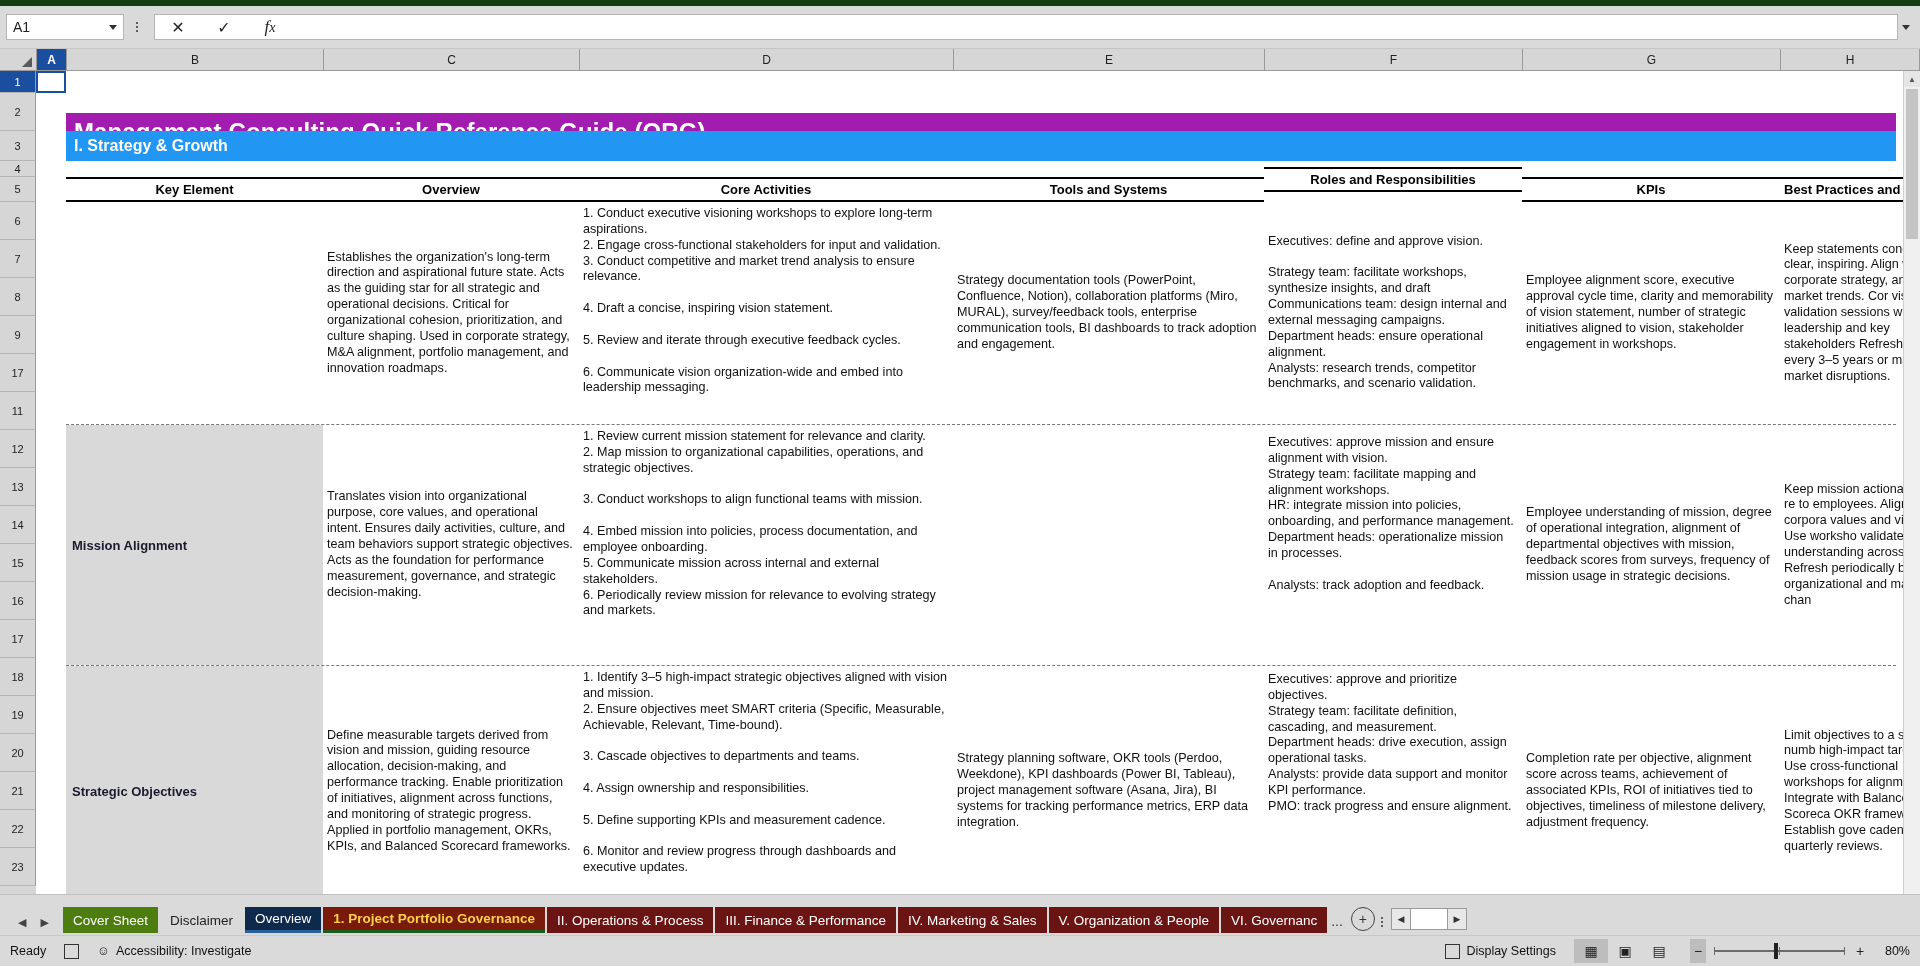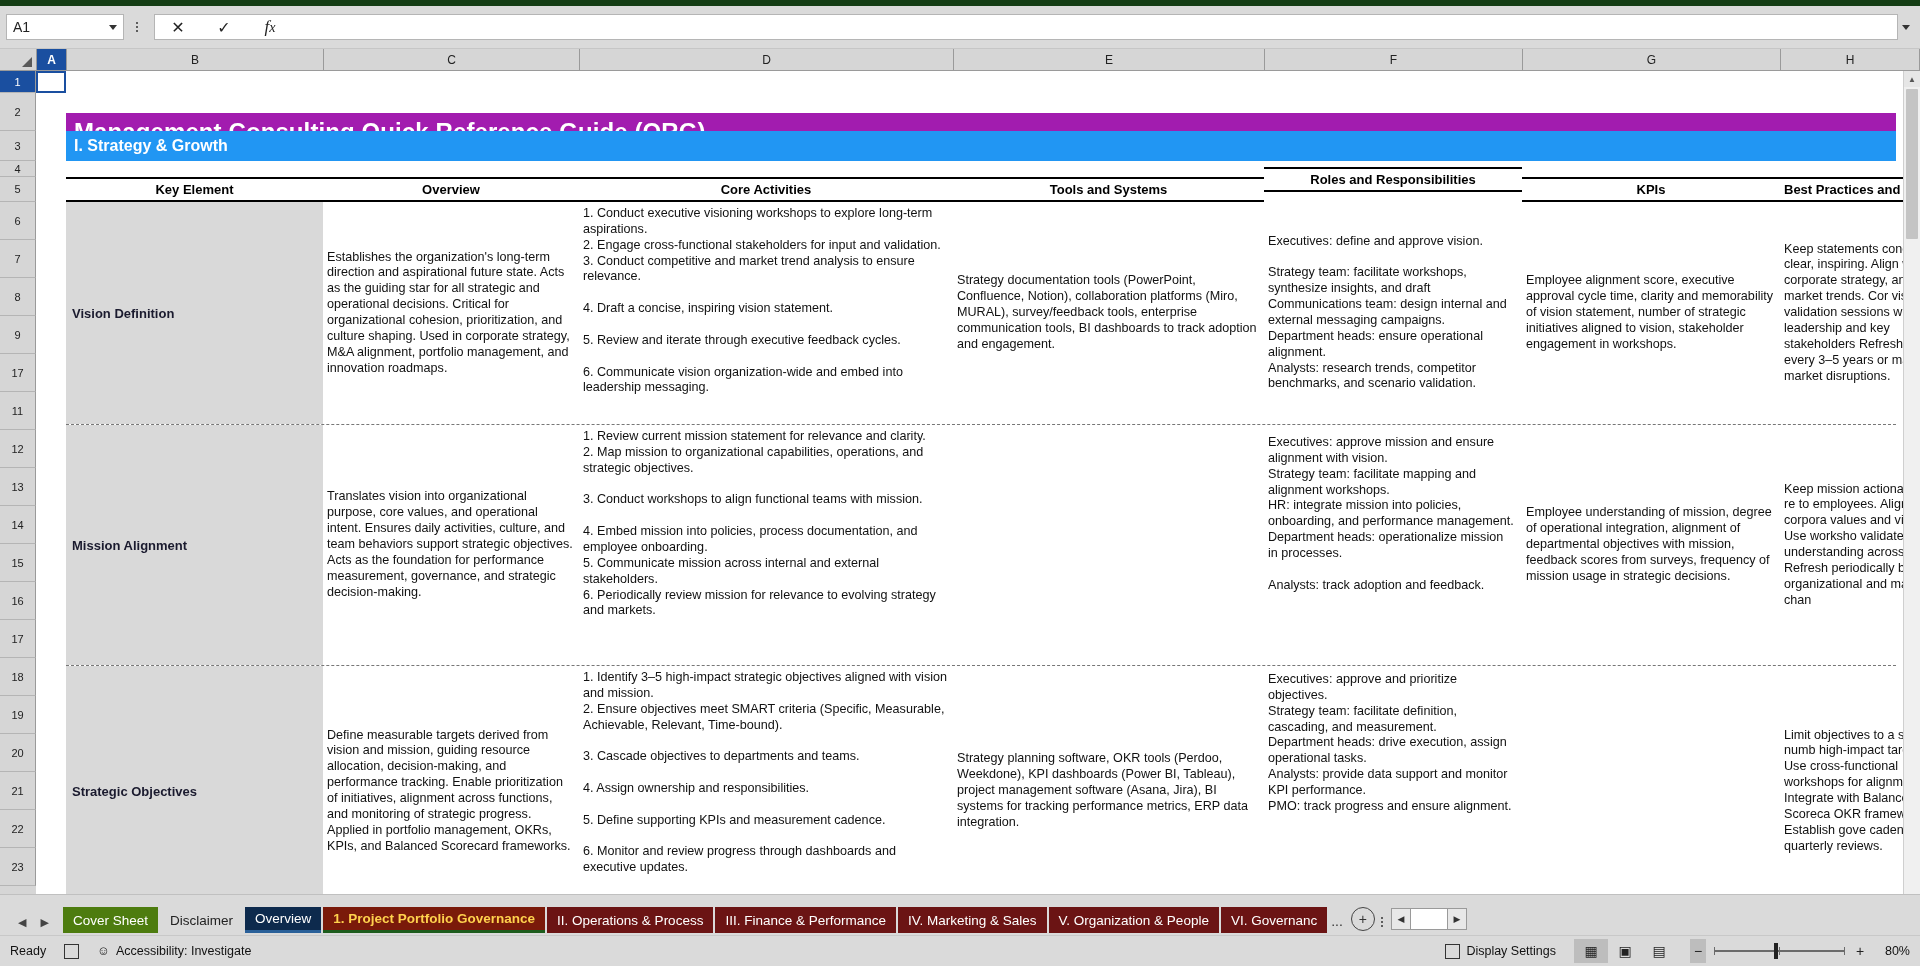--- a/index.html
+++ b/index.html
@@ -237,21 +237,20 @@
         <div class="cell sub-band" style="left:30px;top:60px;width:1830px;height:30px;">I. Strategy &amp; Growth</div>
 
         <div class="cell hdr-cell" style="left:30px;top:106px;width:257px;height:25px;">Key Element</div>
         <div class="cell hdr-cell" style="left:287px;top:106px;width:256px;height:25px;">Overview</div>
         <div class="cell hdr-cell" style="left:543px;top:106px;width:374px;height:25px;">Core Activities</div>
         <div class="cell hdr-cell" style="left:917px;top:106px;width:311px;height:25px;">Tools and Systems</div>
         <div class="cell hdr-cell" style="left:1228px;top:96px;width:258px;height:25px;">Roles and Responsibilities</div>
         <div class="cell hdr-cell" style="left:1486px;top:106px;width:258px;height:25px;">KPIs</div>
         <div class="cell hdr-cell" style="left:1744px;top:106px;width:176px;height:25px;justify-content:flex-start;padding-left:4px;">Best Practices and Standa</div>
 
-        <div class="cell keycell" style="left:30px;top:131px;width:257px;height:222px;">Vision Definition</div>
         <div class="cell textcell" style="left:287px;top:131px;width:256px;height:222px;">
           <div class="inner">Establishes the organization's long-term direction and aspirational future state. Acts as the guiding star for all strategic and operational decisions. Critical for organizational cohesion, prioritization, and culture shaping. Used in corporate strategy, M&amp;A alignment, portfolio management, and innovation roadmaps.</div>
         </div>
         <div class="cell textcell" style="left:543px;top:131px;width:374px;height:222px;align-items:flex-start;padding-top:4px;white-space:pre-line;">
           <div class="inner">1. Conduct executive visioning workshops to explore long-term aspirations.
 2. Engage cross-functional stakeholders for input and validation.
 3. Conduct competitive and market trend analysis to ensure relevance.
 
 4. Draft a concise, inspiring vision statement.
 
@@ -326,20 +325,23 @@
         </div>
         <div class="cell textcell" style="left:917px;top:595px;width:311px;height:250px;">
           <div class="inner">Strategy planning software, OKR tools (Perdoo, Weekdone), KPI dashboards (Power BI, Tableau), project management software (Asana, Jira), BI systems for tracking performance metrics, ERP data integration.</div>
         </div>
         <div class="cell textcell" style="left:1228px;top:595px;width:258px;height:250px;white-space:pre-line;align-items:flex-start;padding-top:6px;">
           <div class="inner">Executives: approve and prioritize objectives.
 Strategy team: facilitate definition, cascading, and measurement.
 Department heads: drive execution, assign operational tasks.
 Analysts: provide data support and monitor KPI performance.
 PMO: track progress and ensure alignment.</div>
+        </div>
+        <div class="cell textcell" style="left:1486px;top:595px;width:258px;height:250px;">
+          <div class="inner">Completion rate per objective, alignment score across teams, achievement of associated KPIs, ROI of initiatives tied to objectives, timeliness of milestone delivery, adjustment frequency.</div>
         </div>
         <div class="cell textcell" style="left:1744px;top:595px;width:176px;height:250px;">
           <div class="inner">Limit objectives to a small numb high-impact targets. Use cross-functional workshops for alignm Integrate with Balanced Scoreca OKR frameworks. Establish gove cadence for quarterly reviews.</div>
         </div>
 
         <div class="vscroll">
           <div class="arrow">▲</div>
           <div class="thumb"></div>
         </div>
 

